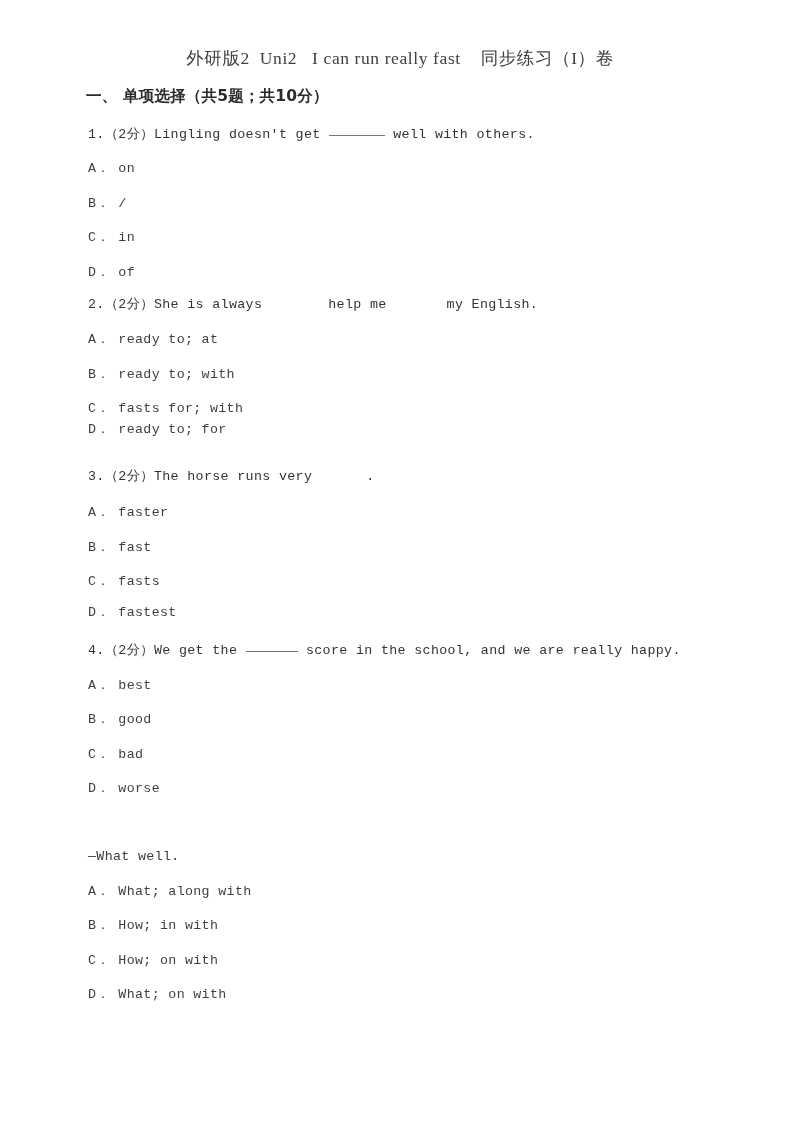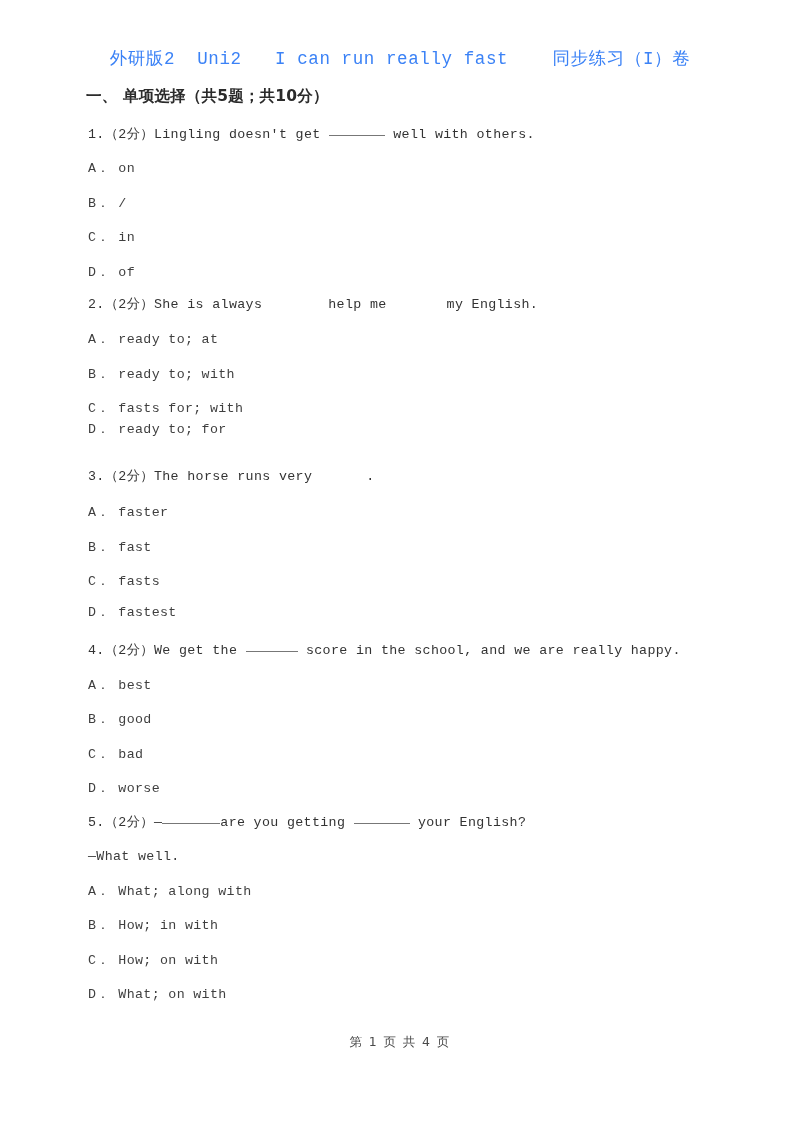--- a/index.html
+++ b/index.html
@@ -24,24 +24,24 @@
     box-sizing: border-box;
   }
 
   
   .doc-title {
     position: absolute;
     left: 0;
     top: 46px;
     width: 800px;
     text-align: center;
-    font-family: Liberation Mono, monospace;
+    font-family: Liberation Serif, serif;
     font-size: 17.5px;
     letter-spacing: 0.6px;
-    color: #3b82f6;
+    color: #404040;
     white-space: pre;
   }
 
   
   .section-header {
     position: absolute;
     left: 86px;
     top: 86px;
     font-family: "DejaVu Sans", "Liberation Sans", sans-serif;
     font-size: 15.5px;
@@ -142,24 +142,22 @@
   <div class="opt-line" style="top:573px;"><span>C．</span> <span>fasts</span></div>
   <div class="opt-line" style="top:604px;"><span>D．</span> <span>fastest</span></div>
 
   <div class="q-line" style="top:640px;"><span>4.</span><span>（2分）</span><span>We get the</span> <span class="blank w2"></span> <span>score in the school, and we are really happy.</span></div>
 
   <div class="opt-line" style="top:677px;"><span>A．</span> <span>best</span></div>
   <div class="opt-line" style="top:711px;"><span>B．</span> <span>good</span></div>
   <div class="opt-line" style="top:746px;"><span>C．</span> <span>bad</span></div>
   <div class="opt-line" style="top:780px;"><span>D．</span> <span>worse</span></div>
 
-  <div class="q-line" style="top:812px;"><span>5.</span><span>（2分）</span><span>—</span><span class="blank w3"></span><span>are you getting</span> <span class="blank w4"></span> <span>your English?</span></div>
 
   <div class="cont-line" style="top:848px;">—What well.</div>
 
   <div class="opt-line" style="top:883px;"><span>A．</span> <span>What; along with</span></div>
   <div class="opt-line" style="top:917px;"><span>B．</span> <span>How; in with</span></div>
   <div class="opt-line" style="top:952px;"><span>C．</span> <span>How; on with</span></div>
   <div class="opt-line" style="top:986px;"><span>D．</span> <span>What; on with</span></div>
 
-  <div class="footer">第 1 页 共 4 页</div>
 
 </div>
 
 </body></html>

